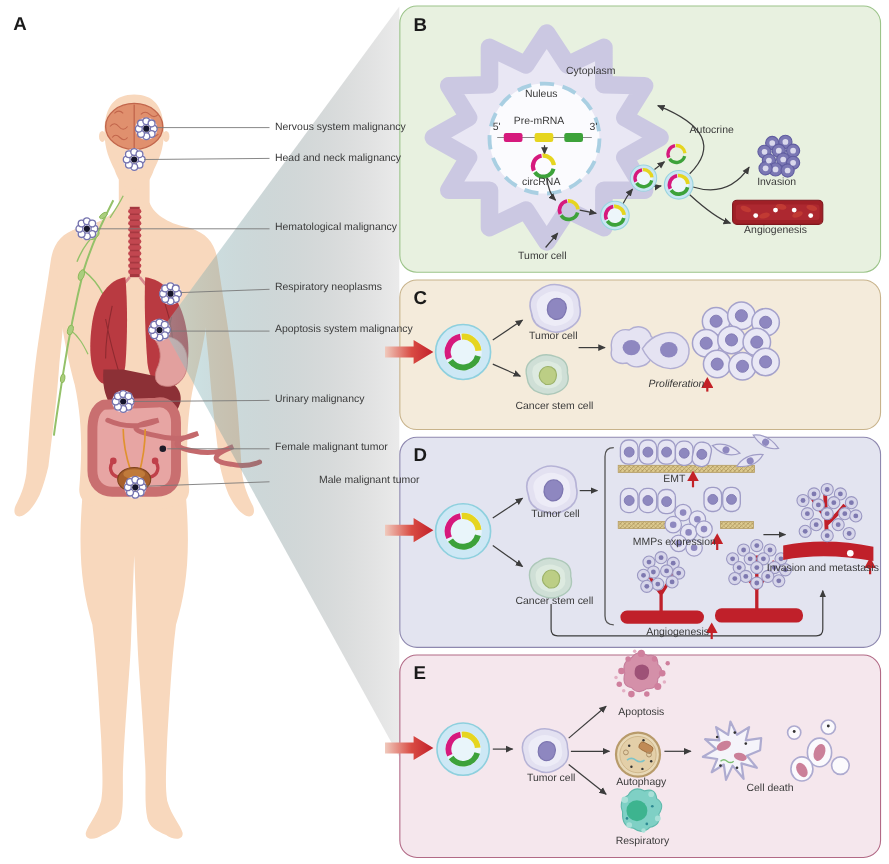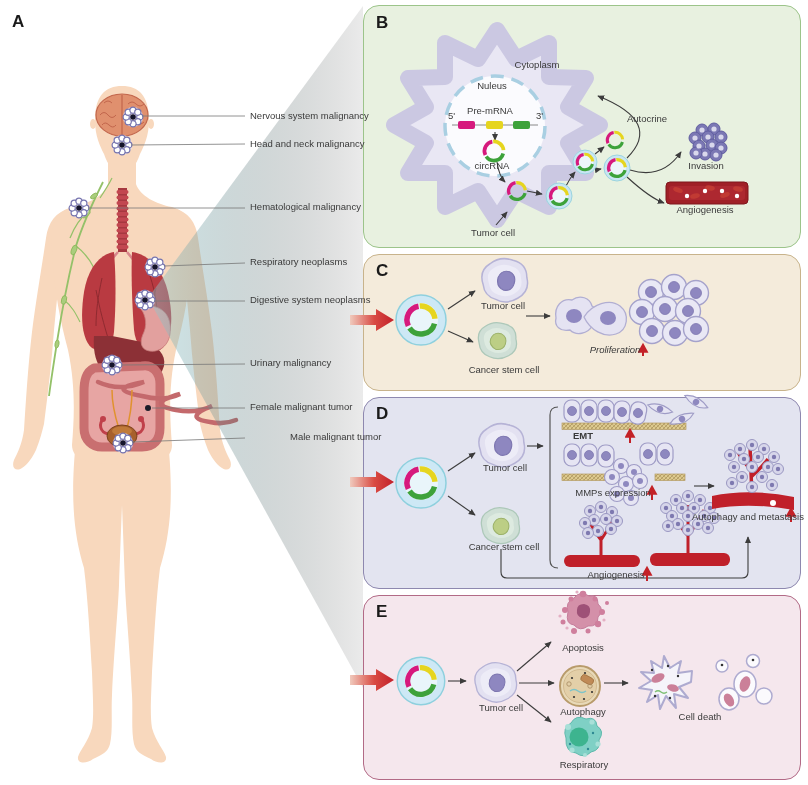--- a/index.html
+++ b/index.html
@@ -538,21 +538,21 @@
   <div class="letter" style="left:12px;top:12px;">A</div>
   <div class="letter" style="left:376px;top:13px;">B</div>
   <div class="letter" style="left:376px;top:261px;">C</div>
   <div class="letter" style="left:376px;top:404px;">D</div>
   <div class="letter" style="left:376px;top:602px;">E</div>
 
   <div class="lbl" style="left:250px;top:110px;">Nervous system malignancy</div>
   <div class="lbl" style="left:250px;top:138px;">Head and neck malignancy</div>
   <div class="lbl" style="left:250px;top:201px;">Hematological malignancy</div>
   <div class="lbl" style="left:250px;top:256px;">Respiratory neoplasms</div>
-  <div class="lbl" style="left:250px;top:294px;">Digestive system neoplasms</div>
+  <div class="lbl" style="left:250px;top:294px;">Apoptosis system malignancy</div>
   <div class="lbl" style="left:250px;top:357px;">Urinary malignancy</div>
   <div class="lbl" style="left:250px;top:401px;">Female malignant tumor</div>
   <div class="lbl" style="left:250px;top:431px;padding-left:40px;">Male malignant tumor</div>
 
   <div class="lbl ctr" style="left:537px;top:59px;">Cytoplasm</div>
   <div class="lbl ctr" style="left:492px;top:80px;">Nuleus</div>
   <div class="lbl ctr" style="left:490px;top:105px;">Pre-mRNA</div>
   <div class="lbl" style="left:448px;top:110px;">5'</div>
   <div class="lbl" style="left:536px;top:110px;">3'</div>
   <div class="lbl ctr" style="left:492px;top:160px;">circRNA</div>
@@ -560,24 +560,24 @@
   <div class="lbl ctr" style="left:647px;top:113px;">Autocrine</div>
   <div class="lbl ctr" style="left:706px;top:160px;">Invasion</div>
   <div class="lbl ctr" style="left:705px;top:204px;">Angiogenesis</div>
 
   <div class="lbl ctr" style="left:503px;top:300px;">Tumor cell</div>
   <div class="lbl ctr" style="left:504px;top:364px;">Cancer stem cell</div>
   <div class="lbl ctr" style="left:615px;top:344px;font-style:italic;">Proliferation</div>
 
   <div class="lbl ctr" style="left:505px;top:462px;">Tumor cell</div>
   <div class="lbl ctr" style="left:504px;top:541px;">Cancer stem cell</div>
-  <div class="lbl ctr" style="left:583px;top:430px;font-weight:bold;">EMT</div>
+  <div class="lbl ctr" style="left:613px;top:430px;">EMT</div>
   <div class="lbl ctr" style="left:613px;top:487px;">MMPs expression</div>
   <div class="lbl ctr" style="left:616px;top:569px;">Angiogenesis</div>
-  <div class="lbl ctr" style="left:748px;top:511px;">Autophagy and metastasis</div>
+  <div class="lbl ctr" style="left:748px;top:511px;">Invasion and metastasis</div>
 
   <div class="lbl ctr" style="left:501px;top:702px;">Tumor cell</div>
   <div class="lbl ctr" style="left:583px;top:642px;">Apoptosis</div>
   <div class="lbl ctr" style="left:583px;top:706px;">Autophagy</div>
   <div class="lbl ctr" style="left:584px;top:759px;">Respiratory</div>
   <div class="lbl ctr" style="left:700px;top:711px;">Cell death</div>
 
 </div>
 
 </body></html>

